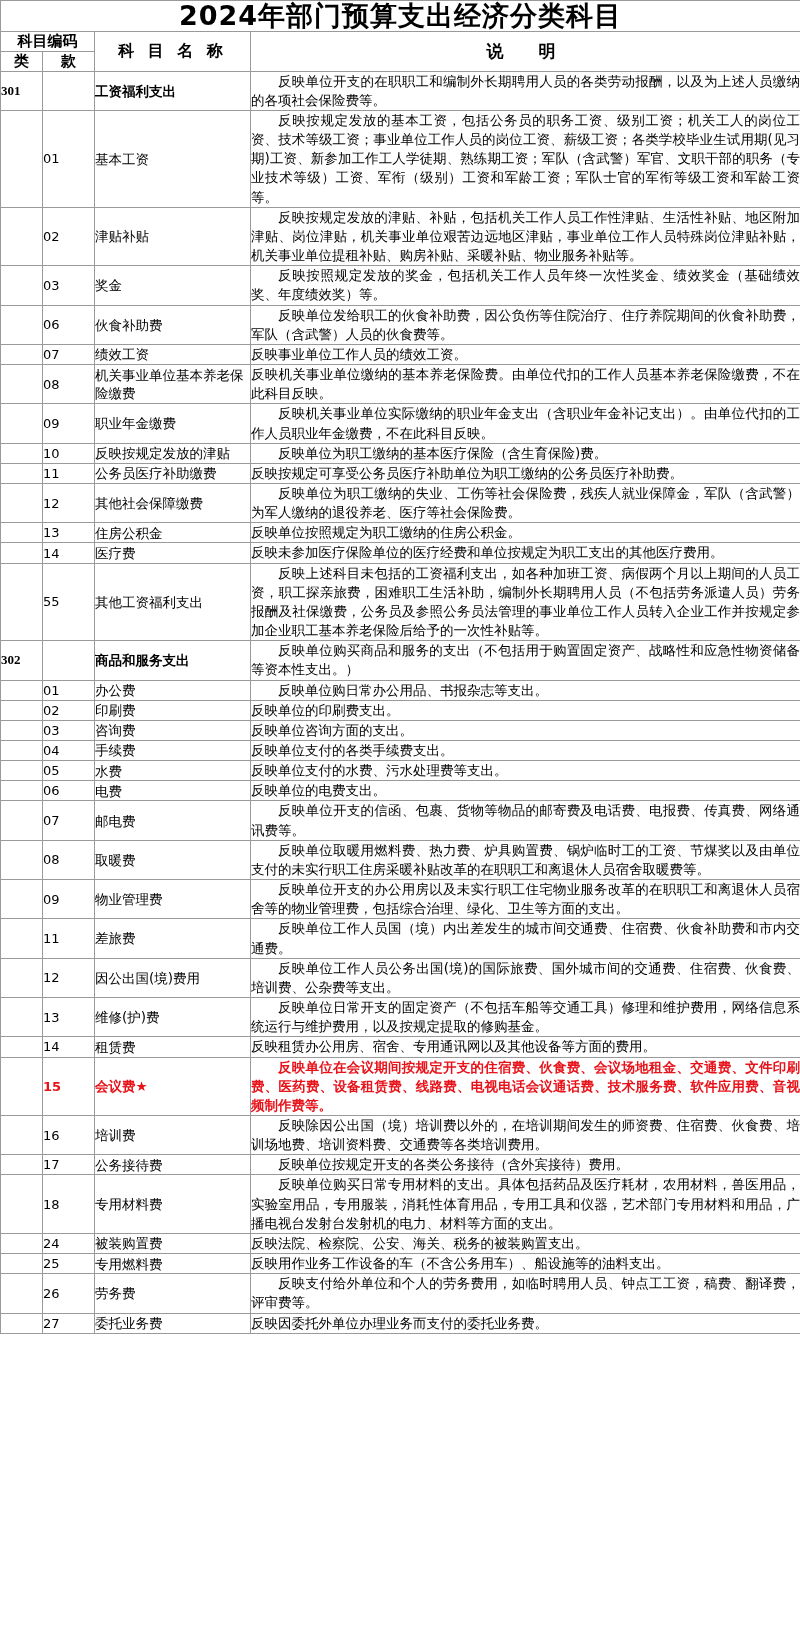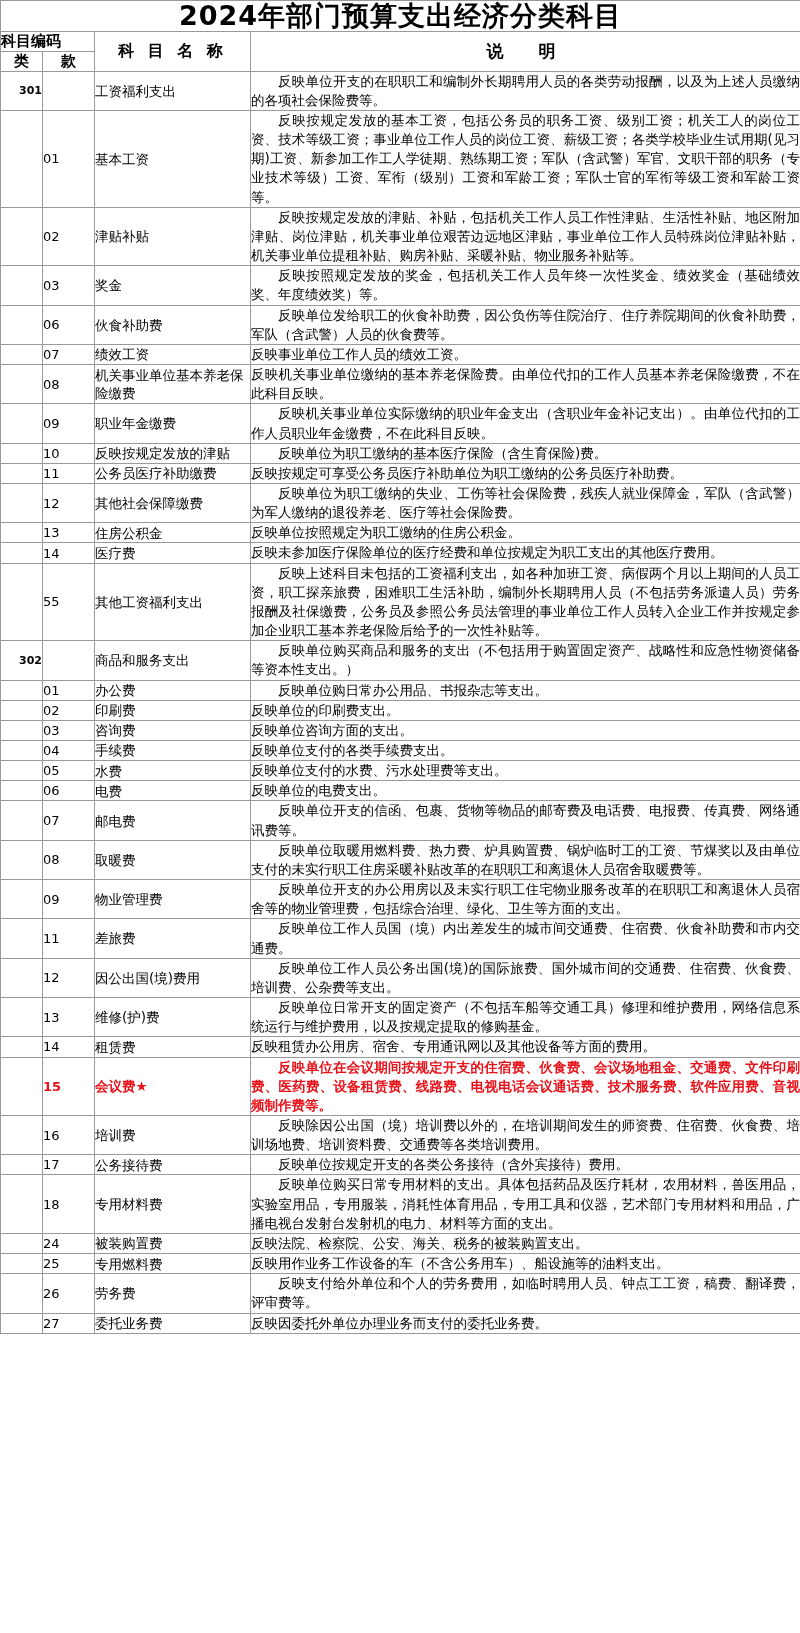--- a/index.html
+++ b/index.html
@@ -43,20 +43,21 @@
     font-size: 27px;
     font-weight: bold;
     letter-spacing: 1px;
     padding: 5px 0 6px 0;
     line-height: 1.1;
     border: 1px solid #9a9a9a;
   }
   .hdr-code {
     font-size: 15px;
     font-weight: bold;
+    text-align: center;
     padding: 3px 0;
   }
   .hdr-sub {
     font-size: 15px;
     font-weight: bold;
     text-align: center;
     padding: 3px 0;
   }
   .hdr-name {
     font-size: 16px;
@@ -68,35 +69,36 @@
   .hdr-desc {
     font-size: 17px;
     font-weight: bold;
     text-align: center;
     letter-spacing: 9px;
     padding-left: 9px;
   }
 
   
   .cell-lei {
-    text-align: right;
-    font-size: 11px;
+    text-align: left;
+    font-size: 13px;
     font-weight: bold;
     padding: 2px 0;
+    font-family: Liberation Serif, serif;
   }
   .cell-kuan {
     font-size: 13px;
     padding: 2px 0;
   }
   .cell-name {
     font-size: 13.5px;
     padding: 3px 6px 3px 11px;
     line-height: 1.35;
   }
-  .cell-name.bold { font-weight: normal; }
+  .cell-name.bold { font-weight: bold; }
   .cell-desc {
     font-size: 13.5px;
     line-height: 1.42;
     padding: 4px 7px 4px 6px;
     text-align: justify;
     text-justify: inter-ideograph;
     text-indent: 2em;
   }
   .cell-desc.noindent { text-indent: 0; margin-top: 14px; }
 

